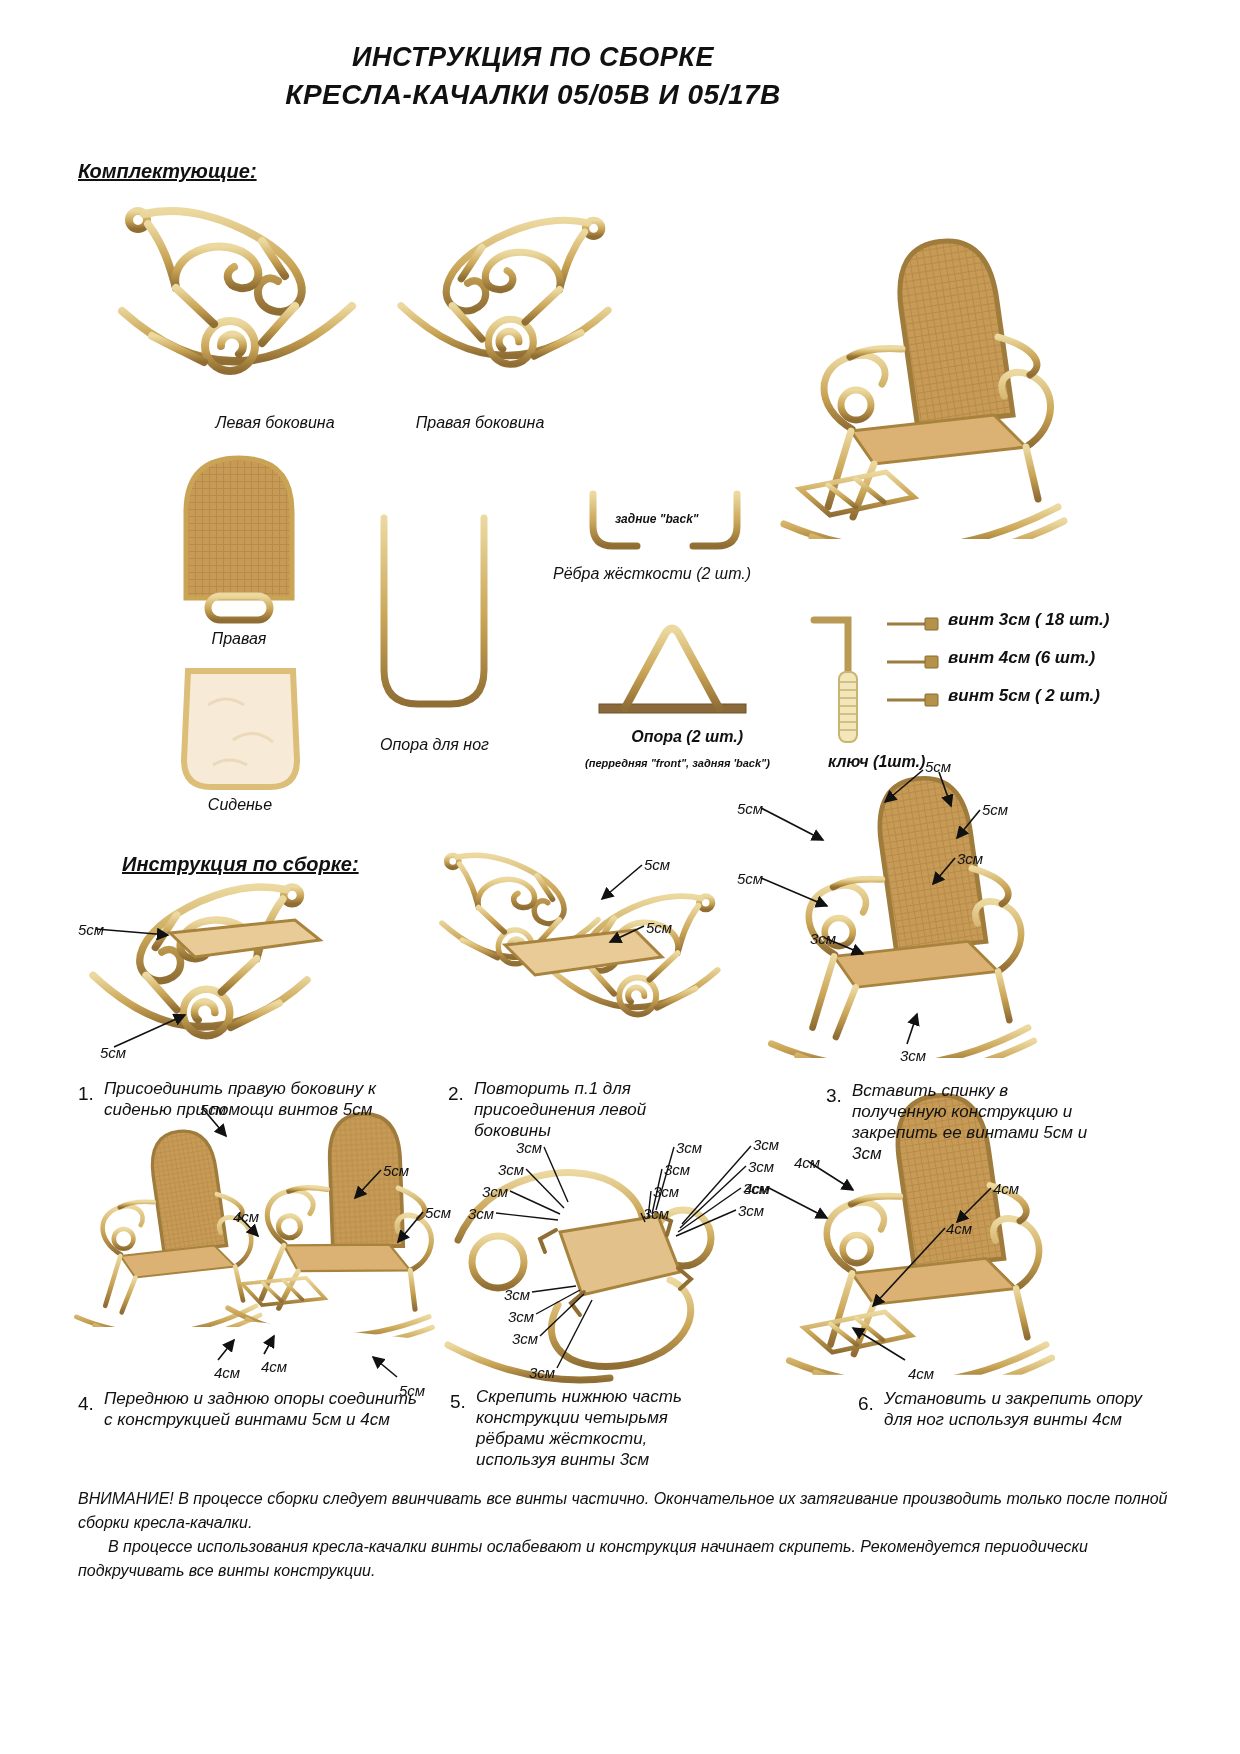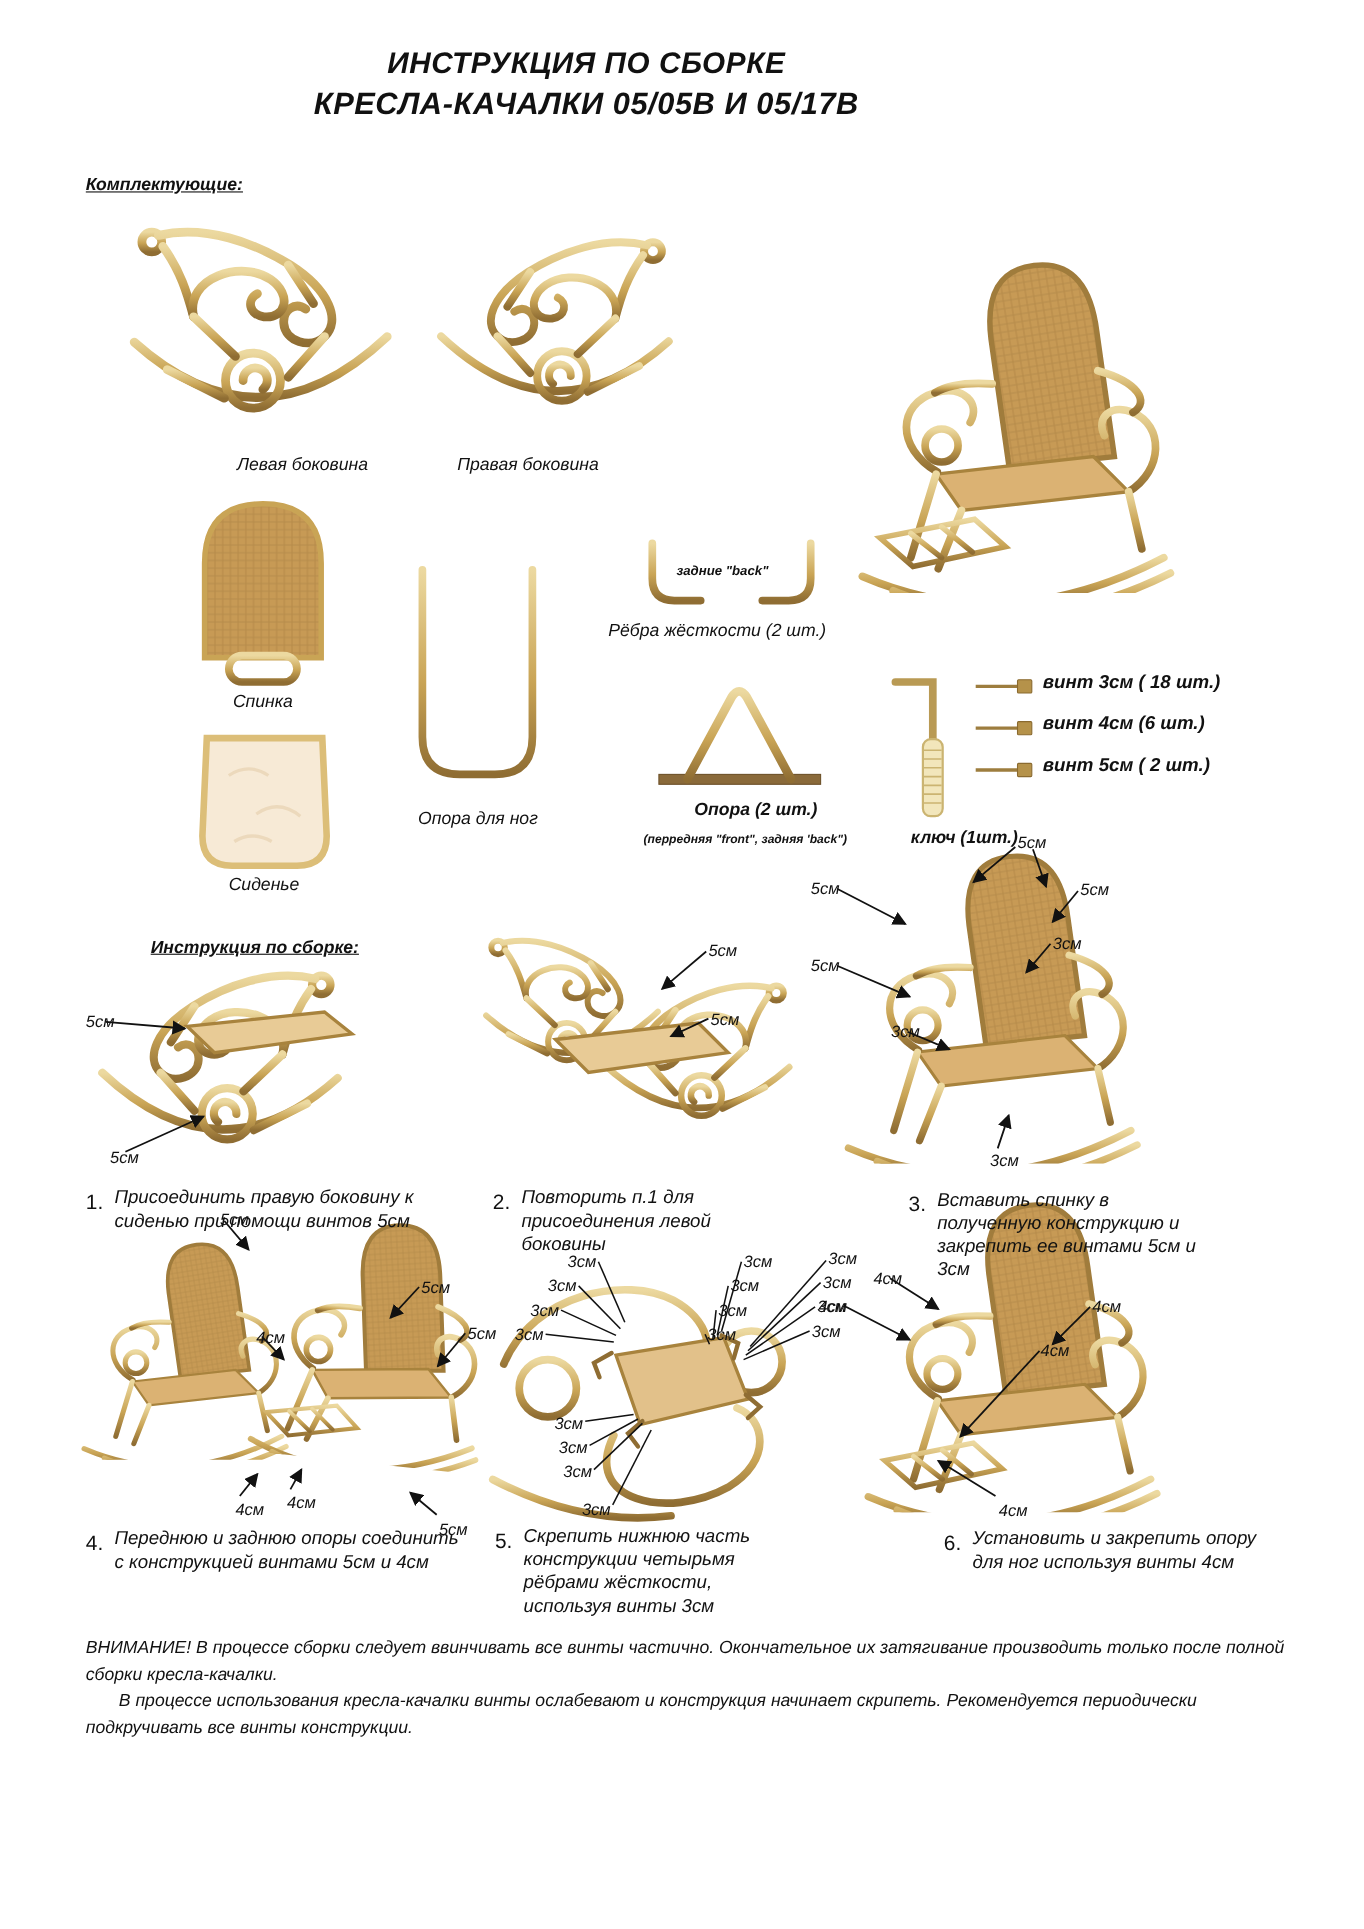--- a/index.html
+++ b/index.html
@@ -1,20 +1,20 @@
 <!DOCTYPE html>
 <html><head>
 <meta charset="utf-8">
 <style>
   html,body{margin:0;padding:0;background:#fff;}
   .page{position:relative;width:1240px;height:1754px;background:#ffffff;
         font-family:"Liberation Sans",sans-serif;color:#111;overflow:hidden;}
   .abs{position:absolute;}
   .title-line{font-style:italic;font-weight:bold;text-align:center;letter-spacing:.5px;padding-left:20px;}
-  .heading{font-style:italic;font-weight:bold;text-decoration:underline;font-size:16px;}
+  .heading{font-style:italic;font-weight:bold;text-decoration:underline;font-size:20px;}
   .cap{font-style:italic;font-size:16px;text-align:center;white-space:nowrap;}
   .cap-b{font-weight:bold;}
   .small-note{font-style:italic;font-size:12px;font-weight:bold;white-space:nowrap;}
   .tiny-note{font-style:italic;font-size:11px;font-weight:bold;white-space:nowrap;}
   .screw-label{font-style:italic;font-weight:bold;font-size:17px;white-space:nowrap;}
   .ann{font-style:italic;font-size:15px;white-space:nowrap;}
   .step{font-style:italic;font-size:17px;line-height:1.24;}
   .step .num{position:absolute;left:0;top:4px;font-style:normal;font-size:19px;}
   .step .txt{display:block;margin-left:26px;}
   .warning{font-style:italic;font-size:16px;line-height:1.5;}
@@ -105,21 +105,21 @@
   <div class="abs cap" style="left:375px;top:414px;width:210px">Правая боковина</div>
 
   <svg class="abs" style="left:756px;top:192px" width="320" height="365" viewBox="0 0 320 365">
     <use href="#sym-chair" xlink:href="#sym-chair" x="0" y="8" width="320" height="348"></use>
   </svg>
 
   <svg class="abs" style="left:178px;top:450px" width="122" height="178" viewBox="0 0 122 178">
     <path d="M8,148 L8,62 Q8,8 61,8 Q114,8 114,62 L114,148 Z" fill="url(#wickp)" stroke="#c9a455" stroke-width="5"></path>
     <rect x="30" y="146" width="62" height="24" rx="12" fill="none" stroke="url(#goldg)" stroke-width="7"></rect>
   </svg>
-  <div class="abs cap" style="left:178px;top:630px;width:122px">Спинка</div>
+  <div class="abs cap" style="left:178px;top:630px;width:122px">Правая</div>
 
   <svg class="abs" style="left:178px;top:665px" width="125" height="128" viewBox="0 0 125 128">
     <path d="M10,6 L115,6 L119,95 Q119,122 92,122 L33,122 Q6,122 6,95 Z" fill="#f7ead6" stroke="#dcbe78" stroke-width="6"></path>
     <path d="M30,40 q18,-12 36,0 M55,75 q20,-14 40,2 M35,100 q16,-10 34,0" fill="none" stroke="#ecd9bc" stroke-width="3"></path>
   </svg>
   <div class="abs cap" style="left:170px;top:796px;width:140px">Сиденье</div>
 
   <svg class="abs" style="left:370px;top:512px" width="128" height="205" viewBox="0 0 128 205">
     <g fill="none" stroke="url(#goldg)" stroke-width="7" stroke-linecap="round">
       <path d="M14,6 L14,158 Q14,192 48,192 L80,192 Q114,192 114,158 L114,6"></path>
@@ -164,21 +164,21 @@
     <rect x="40" y="2" width="13" height="12" rx="1" fill="#b5924a" stroke="#8a6a2f"></rect>
   </svg>
   <div class="abs screw-label" style="left:948px;top:648px">винт 4см (6 шт.)</div>
 
   <svg class="abs" style="left:885px;top:692px" width="58" height="16" viewBox="0 0 58 16">
     <line x1="2" y1="8" x2="40" y2="8" stroke="#9d7d3e" stroke-width="3"></line>
     <rect x="40" y="2" width="13" height="12" rx="1" fill="#b5924a" stroke="#8a6a2f"></rect>
   </svg>
   <div class="abs screw-label" style="left:948px;top:686px">винт 5см ( 2 шт.)</div>
 
-  <div class="abs heading" style="left:137px;top:853px">Инструкция по сборке:</div>
+  <div class="abs heading" style="left:122px;top:853px">Инструкция по сборке:</div>
 
   <svg class="abs" style="left:60px;top:865px" width="285" height="210" viewBox="0 0 285 210">
     <g transform="scale(-1,1) translate(-275,0)">
       <use href="#sym-panel" xlink:href="#sym-panel" x="10" y="8" width="250" height="200"></use>
     </g>
     <polygon points="110,68 235,55 260,75 135,92" fill="#e8cb96" stroke="#a8833d" stroke-width="3"></polygon>
     <g stroke="#111" stroke-width="1.6">
       <line x1="36" y1="64" x2="108" y2="70" marker-end="url(#arr)"></line>
       <line x1="54" y1="182" x2="125" y2="150" marker-end="url(#arr)"></line>
     </g>

